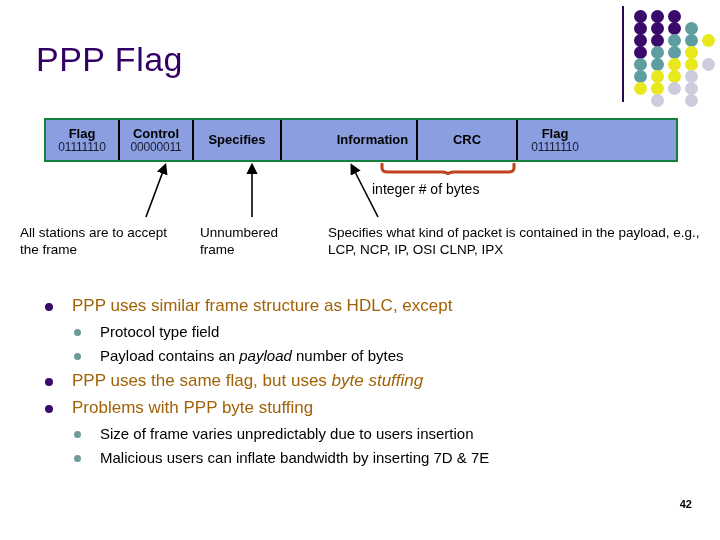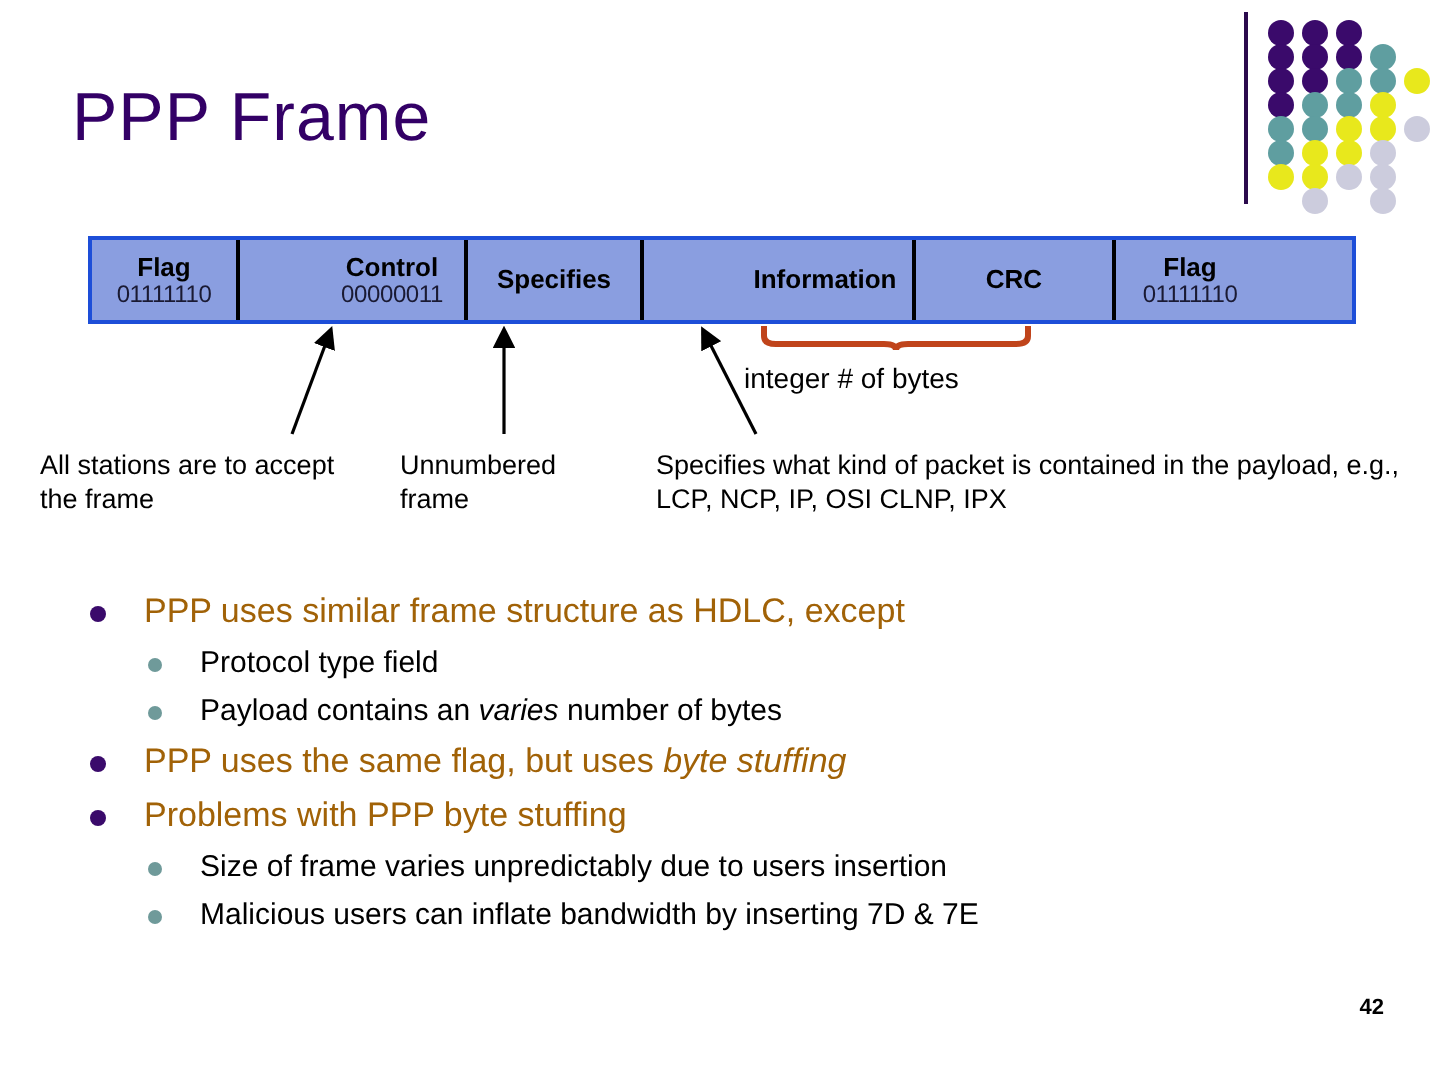--- a/index.html
+++ b/index.html
@@ -21,21 +21,21 @@
   #title{
     position:absolute;left:36px;top:40px;
     font-size:34px;font-weight:400;color:#330066;
     letter-spacing:0.5px;white-space:nowrap;
   }
 
   
   #frame{
     position:absolute;left:44px;top:118px;
     width:634px;height:44px;
-    border:2px solid #1d4ed8;
+    border:2px solid #15803d;
     box-sizing:border-box;
     display:flex;
     background:#8a9ee0;
   }
   #frame .cell{
     background:#8a9ee0;
     border-right:2px solid #000000;
     box-sizing:border-box;
     display:flex;flex-direction:column;
     align-items:center;justify-content:center;
@@ -112,28 +112,28 @@
     <div class="dot" style="left: 46px; top: 66px; background: rgb(232, 232, 28);"></div>
     <div class="dot" style="left: 63px; top: 66px; background: rgb(204, 204, 221);"></div>
     <div class="dot" style="left: 12px; top: 78px; background: rgb(232, 232, 28);"></div>
     <div class="dot" style="left: 29px; top: 78px; background: rgb(232, 232, 28);"></div>
     <div class="dot" style="left: 46px; top: 78px; background: rgb(204, 204, 221);"></div>
     <div class="dot" style="left: 63px; top: 78px; background: rgb(204, 204, 221);"></div>
     <div class="dot" style="left: 29px; top: 90px; background: rgb(204, 204, 221);"></div>
     <div class="dot" style="left: 63px; top: 90px; background: rgb(204, 204, 221);"></div>
   </div>
 
-<div id="title">PPP Frame</div>
+<div id="title">PPP Flag</div>
 
 <div id="frame">
     <div class="cell" style="flex: 0 0 74px;">
       <div class="cname">Flag</div>
       <div class="cbits">01111110</div>
     </div>
-    <div class="cell" style="flex: 0 0 74px; margin-left: 40px;">
+    <div class="cell" style="flex: 0 0 74px;">
       <div class="cname">Control</div>
       <div class="cbits">00000011</div>
     </div>
     <div class="cell solo" style="flex: 0 0 88px;">
       <div class="cname">Specifies</div>
     </div>
     <div class="cell solo" style="flex: 0 0 136px; padding-left: 47px;">
       <div class="cname">Information</div>
     </div>
     <div class="cell solo" style="flex: 0 0 100px;">
@@ -165,20 +165,20 @@
   <line x1="378" y1="107" x2="352" y2="56" stroke="#000000" stroke-width="1.6" marker-end="url(#ah)"></line>
 </svg>
 
 <div class="ann" id="ann-addr">All stations are to accept the frame</div>
 <div class="ann" id="ann-ctrl">Unnumbered frame</div>
 <div class="ann" id="ann-proto">Specifies what kind of packet is contained in the payload, e.g.,  LCP, NCP, IP, OSI CLNP, IPX</div>
 
 <div id="bullets">
     <div class="b1"><span>PPP uses similar frame structure as HDLC, except</span></div>
     <div class="b2"><span>Protocol type field</span></div>
-    <div class="b2"><span>Payload contains an </span><span class="it">varies</span><span> number of bytes</span></div>
+    <div class="b2"><span>Payload contains an </span><span class="it">payload</span><span> number of bytes</span></div>
     <div class="b1"><span>PPP uses the same flag, but uses </span><span class="it">byte stuffing</span></div>
     <div class="b1"><span>Problems with PPP byte stuffing</span></div>
     <div class="b2"><span>Size of frame varies unpredictably due to users insertion</span></div>
     <div class="b2"><span>Malicious users can inflate bandwidth by inserting 7D &amp; 7E</span></div>
   </div>
 
 <div id="pageno">42</div>
 
 </body></html>

